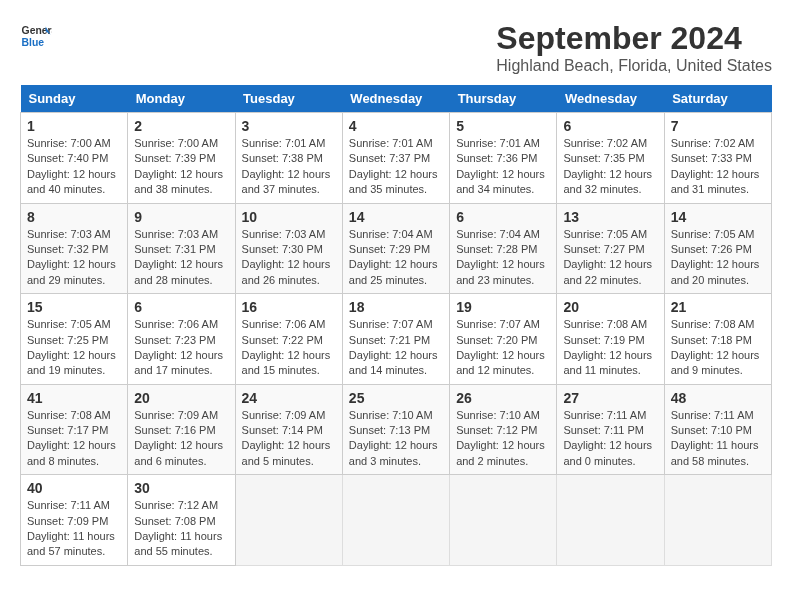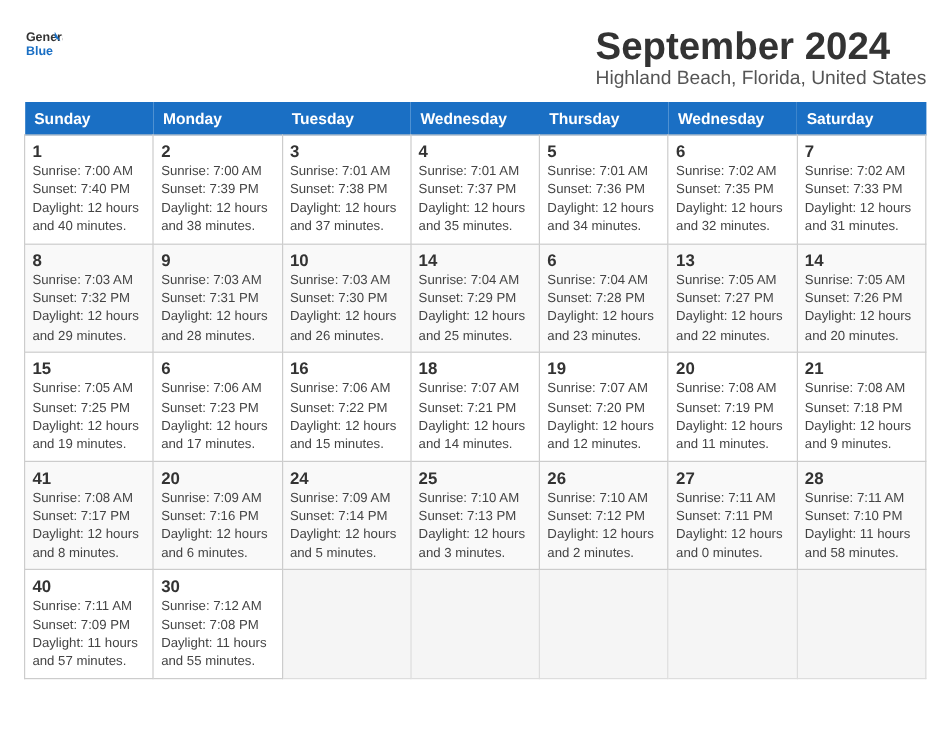--- a/index.html
+++ b/index.html
@@ -220,21 +220,21 @@
       </td>
         <td>
         <span class="day-num">26</span>
         <span class="day-info">Sunrise: 7:10 AM<br>Sunset: 7:12 PM<br>Daylight: 12 hours and 2 minutes.</span>
       </td>
         <td>
         <span class="day-num">27</span>
         <span class="day-info">Sunrise: 7:11 AM<br>Sunset: 7:11 PM<br>Daylight: 12 hours and 0 minutes.</span>
       </td>
         <td>
-        <span class="day-num">28</span>
+        <span class="day-num">48</span>
         <span class="day-info">Sunrise: 7:11 AM<br>Sunset: 7:10 PM<br>Daylight: 11 hours and 58 minutes.</span>
       </td>
       </tr>
       <tr>
         <td>
         <span class="day-num">40</span>
         <span class="day-info">Sunrise: 7:11 AM<br>Sunset: 7:09 PM<br>Daylight: 11 hours and 57 minutes.</span>
       </td>
         <td>
         <span class="day-num">30</span>

